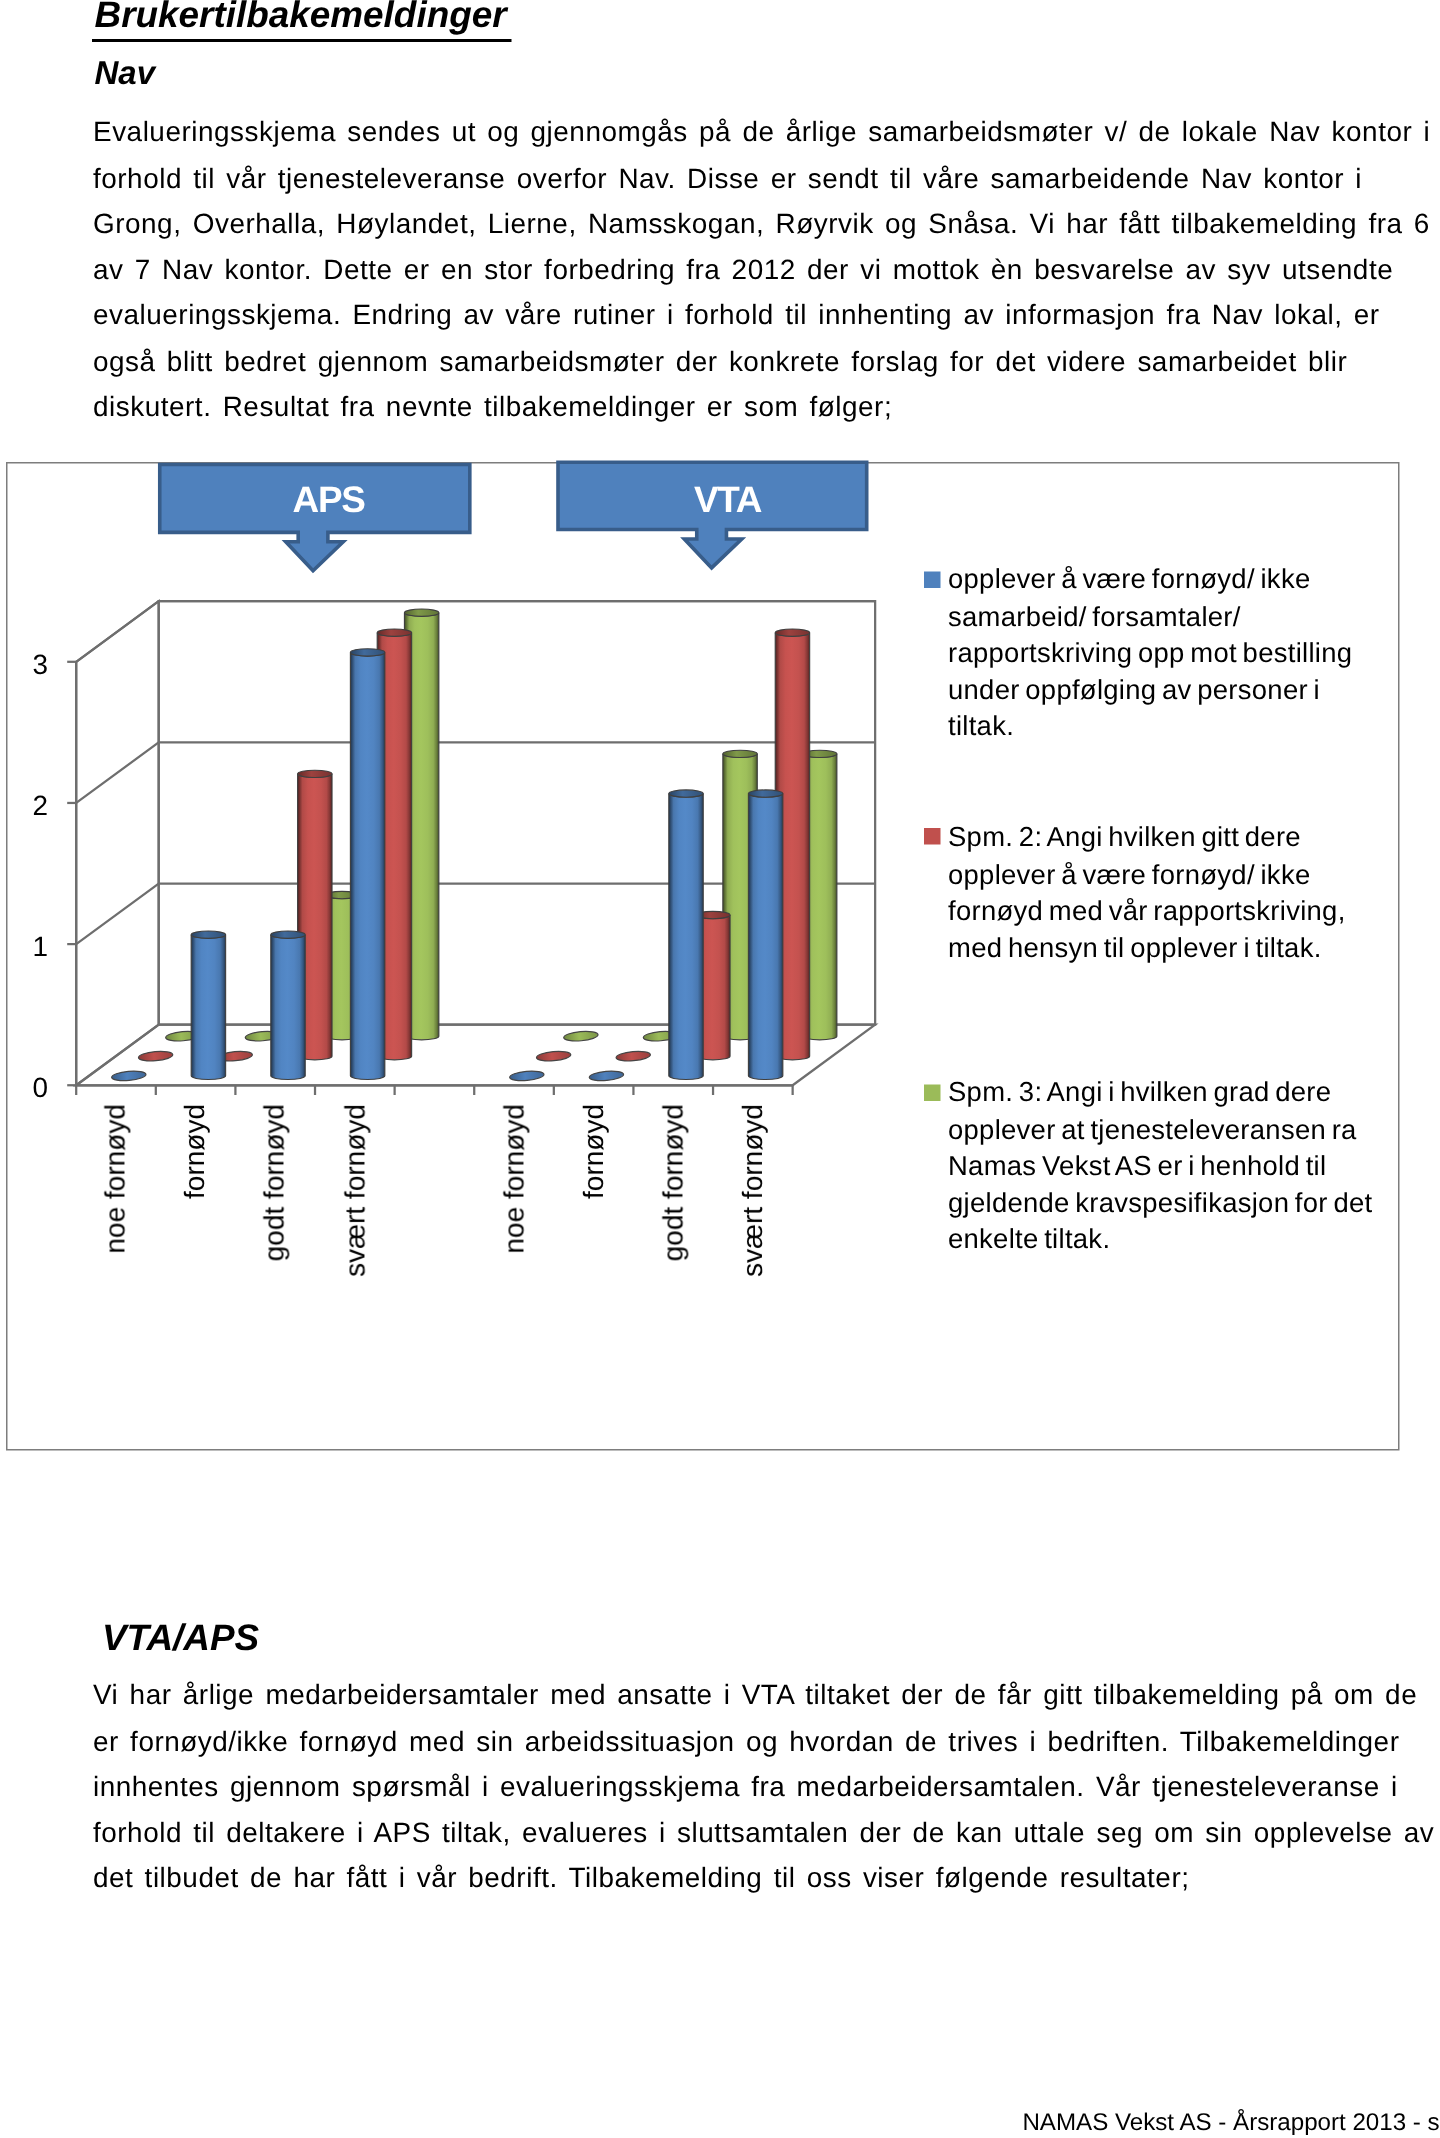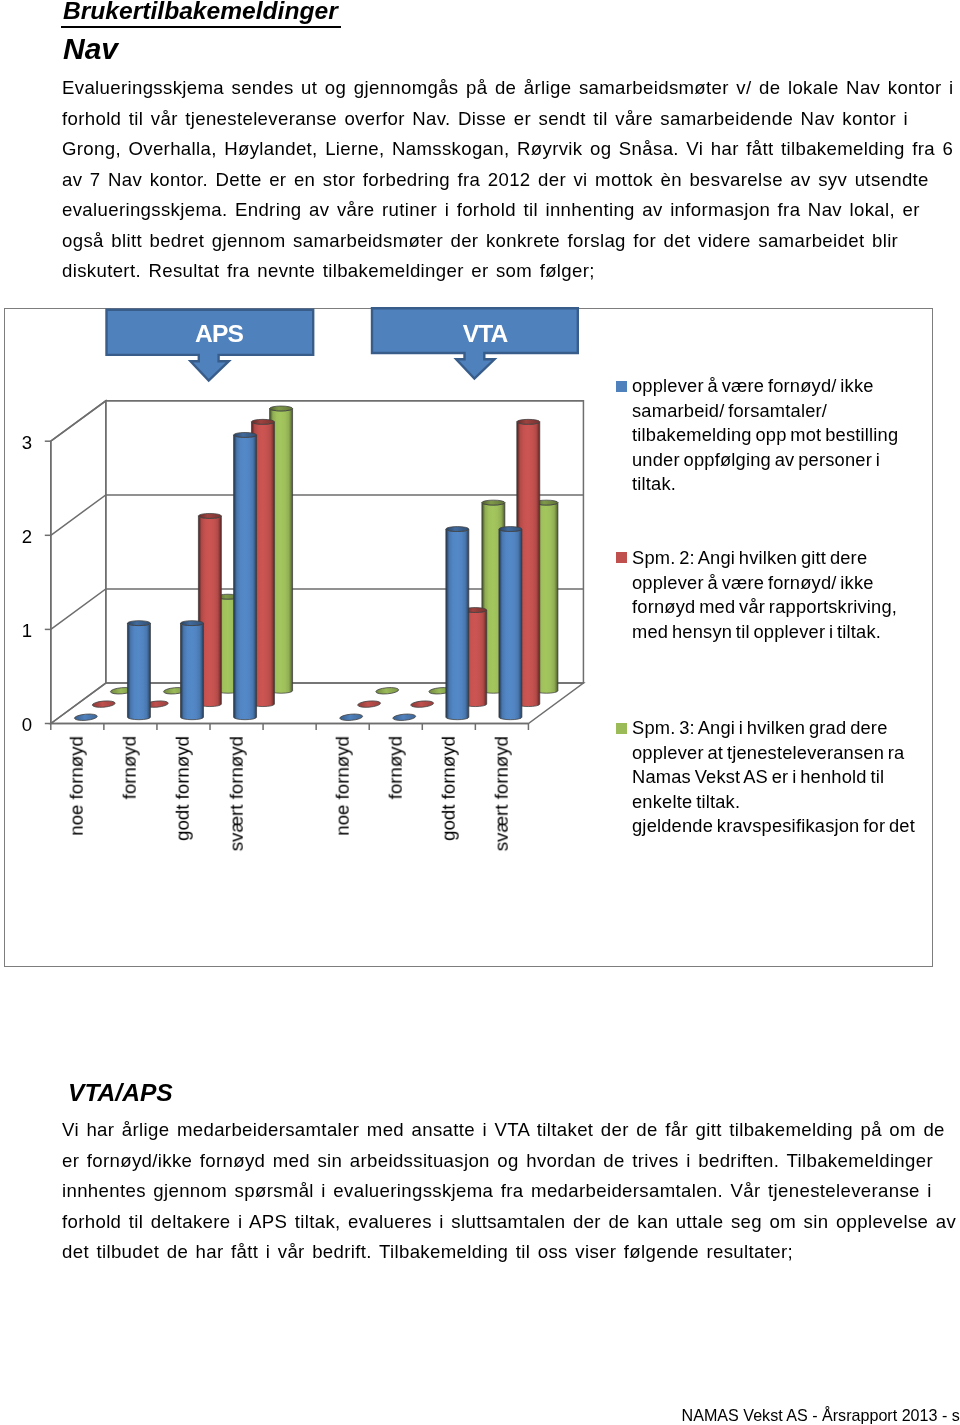--- a/index.html
+++ b/index.html
@@ -8,21 +8,21 @@
        font-family:"Liberation Sans",sans-serif;color:#000;
        -webkit-font-smoothing:antialiased;}
   .h1,.h2,.h3,.body-par,.footer,.ytick,.catlab,.lg-text,.co-label{
        will-change:transform;}
   .page{position:absolute;left:0;top:0;width:960px;height:1138px;}
 
   .h1{position:absolute;left:62.9px;top:-1.6px;font-size:24.6px;line-height:25px;
       font-weight:bold;font-style:italic;white-space:nowrap;}
   .h1 u{text-decoration:none;border-bottom:2px solid #000;padding-bottom:2.1px;
       margin-left:-1.9px;padding-left:1.9px;padding-right:3.2px;}
-  .h2{position:absolute;left:62.9px;top:36.1px;font-size:30px;line-height:25px;
+  .h2{position:absolute;left:62.9px;top:36.1px;font-size:22px;line-height:25px;
       font-weight:bold;font-style:italic;white-space:nowrap;}
   .h3{position:absolute;left:68px;top:1080px;font-size:24.6px;line-height:25px;
       font-weight:bold;font-style:italic;white-space:nowrap;}
 
   .body-par{position:absolute;left:61.7px;width:895px;font-size:18.6px;
       line-height:30.5px;word-spacing:2px;letter-spacing:0.35px;text-align:left;}
   #intro{top:72.9px;}
   #sec2{top:1115.3px;}
 
   .footer{position:absolute;left:0;top:1404.8px;width:960px;text-align:right;
@@ -238,42 +238,42 @@
       <div class="ytick" style="top:724.80px">0</div>
       <div class="ytick" style="top:630.70px">1</div>
       <div class="ytick" style="top:536.60px">2</div>
       <div class="ytick" style="top:442.50px">3</div>
     <div class="legend">
       <div class="legend-item" style="top:380.8px">
         <span class="lg-swatch" style="background: rgb(79, 129, 189);"></span>
         <div class="lg-text">
           <div class="lg-line">opplever å være fornøyd/ ikke</div>
           <div class="lg-line">samarbeid/ forsamtaler/</div>
-          <div class="lg-line">tilbakemelding opp mot bestilling</div>
+          <div class="lg-line">rapportskriving opp mot bestilling</div>
           <div class="lg-line">under oppfølging av personer i</div>
           <div class="lg-line">tiltak.</div>
         </div>
       </div>
       <div class="legend-item" style="top:552.0px">
         <span class="lg-swatch" style="background: rgb(192, 80, 77);"></span>
         <div class="lg-text">
           <div class="lg-line">Spm. 2: Angi hvilken gitt dere</div>
           <div class="lg-line">opplever å være fornøyd/ ikke</div>
           <div class="lg-line">fornøyd med vår rapportskriving,</div>
           <div class="lg-line">med hensyn til opplever i tiltak.</div>
         </div>
       </div>
       <div class="legend-item" style="top:722.7px">
         <span class="lg-swatch" style="background: rgb(155, 187, 89);"></span>
         <div class="lg-text">
           <div class="lg-line">Spm. 3: Angi i hvilken grad dere</div>
           <div class="lg-line">opplever at tjenesteleveransen ra</div>
           <div class="lg-line">Namas Vekst AS er i henhold til</div>
+          <div class="lg-line">gjeldende kravspesifikasjon for det</div>
           <div class="lg-line">enkelte tiltak.</div>
-          <div class="lg-line">gjeldende kravspesifikasjon for det</div>
         </div>
       </div>
     </div>
       <div class="co-label" style="left:218.6px;top:334.0px">APS</div>
       <div class="co-label" style="left:484.5px;top:334.3px">VTA</div>
   </div>
 
   <div class="h3">VTA/APS</div>
   <div class="body-par" id="sec2">Vi har årlige medarbeidersamtaler med ansatte i VTA tiltaket der de får gitt tilbakemelding på om de er fornøyd/ikke fornøyd med sin arbeidssituasjon og hvordan de trives i bedriften. Tilbakemeldinger innhentes gjennom spørsmål i evalueringsskjema fra medarbeidersamtalen. Vår tjenesteleveranse i forhold til deltakere i APS tiltak, evalueres i sluttsamtalen der de kan uttale seg om sin opplevelse av det tilbudet de har fått i vår bedrift. Tilbakemelding til oss viser følgende resultater;</div>
 

